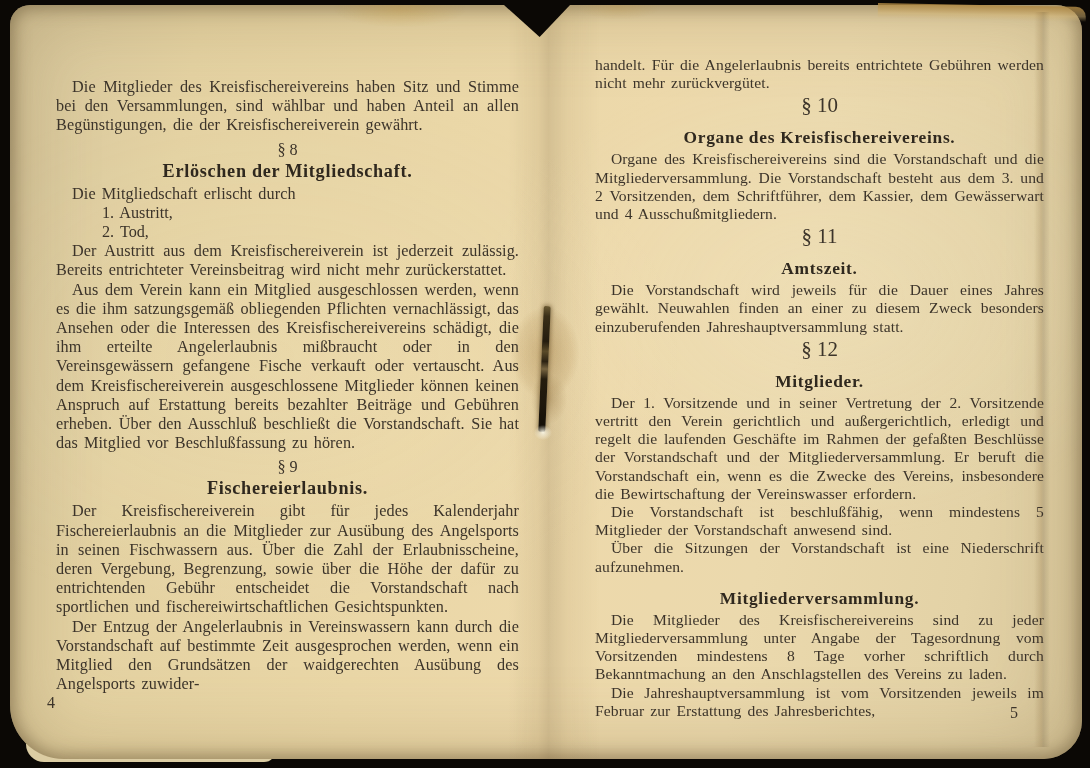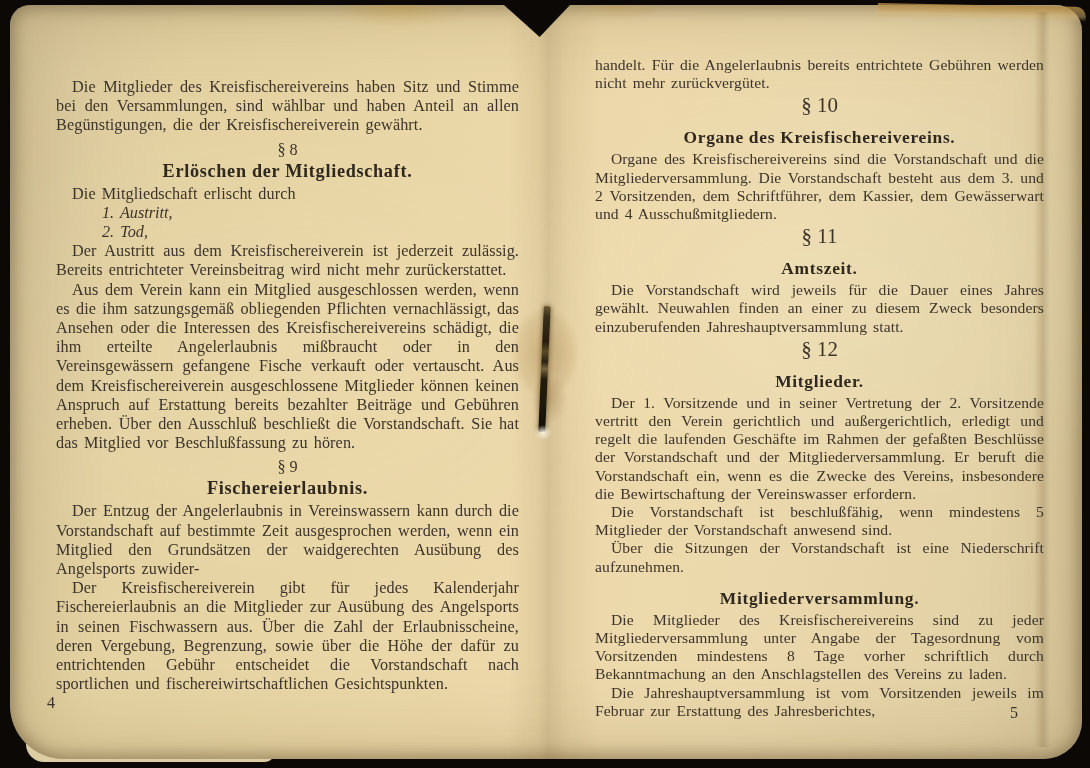--- a/index.html
+++ b/index.html
@@ -71,21 +71,21 @@
   .secnum{
     text-align:center;font-size:16.2px;line-height:19px;margin:5px 0 1px;
   }
   .sectitle{
     text-align:center;font-weight:700;color:#2f281e;
     font-size:18.2px;line-height:20px;letter-spacing:0.7px;margin:0 0 4px;
   }
   .page-right .secnum{font-size:21px;margin:4px 0 1px;}
   .page-right .sectitle{font-size:17.4px;margin:12px 0 3px;}
   .list{margin:0 0 0 46px;}
-  .list-item{font-size:16.2px;line-height:19.2px;word-spacing:2px;font-style:italic;}
+  .list-item{font-size:16.2px;line-height:19.2px;word-spacing:2px;}
   .pagenum{position:absolute;z-index:4;font-size:16px;color:#3c342a;}
   .pagenum-left{left:47px;top:694px;}
   .pagenum-right{left:1010px;top:704px;}
 </style>
 </head>
 <body>
 
 <div class="under-page"></div>
 <div class="paper"></div>
 <div class="stains"></div>
@@ -98,22 +98,22 @@
   <div class="sectitle">Erlöschen der Mitgliedschaft.</div>
   <p class="para">Die Mitgliedschaft erlischt durch</p>
   <div class="list">
     <div class="list-item">1. Austritt,</div>
     <div class="list-item">2. Tod,</div>
   </div>
   <p class="para">Der Austritt aus dem Kreisfischereiverein ist jederzeit zulässig. Bereits entrichteter Vereinsbeitrag wird nicht mehr zurückerstattet.</p>
   <p class="para">Aus dem Verein kann ein Mitglied ausgeschlossen werden, wenn es die ihm satzungsgemäß obliegenden Pflichten vernachlässigt, das Ansehen oder die Interessen des Kreisfischereivereins schädigt, die ihm erteilte Angelerlaubnis mißbraucht oder in den Vereinsgewässern gefangene Fische verkauft oder vertauscht. Aus dem Kreisfischereiverein ausgeschlossene Mitglieder können keinen Anspruch auf Erstattung bereits bezahlter Beiträge und Gebühren erheben. Über den Ausschluß beschließt die Vorstandschaft. Sie hat das Mitglied vor Beschlußfassung zu hören.</p>
   <div class="secnum">§ 9</div>
   <div class="sectitle">Fischereierlaubnis.</div>
+  <p class="para">Der Kreisfischereiverein gibt für jedes Kalenderjahr Fischereierlaubnis an die Mitglieder zur Ausübung des Angelsports in seinen Fischwassern aus. Über die Zahl der Erlaubnisscheine, deren Vergebung, Begrenzung, sowie über die Höhe der dafür zu entrichtenden Gebühr entscheidet die Vorstandschaft nach sportlichen und fischereiwirtschaftlichen Gesichtspunkten.</p>
   <p class="para">Der Entzug der Angelerlaubnis in Vereinswassern kann durch die Vorstandschaft auf bestimmte Zeit ausgesprochen werden, wenn ein Mitglied den Grundsätzen der waidgerechten Ausübung des Angelsports zuwider-</p>
-  <p class="para">Der Kreisfischereiverein gibt für jedes Kalenderjahr Fischereierlaubnis an die Mitglieder zur Ausübung des Angelsports in seinen Fischwassern aus. Über die Zahl der Erlaubnisscheine, deren Vergebung, Begrenzung, sowie über die Höhe der dafür zu entrichtenden Gebühr entscheidet die Vorstandschaft nach sportlichen und fischereiwirtschaftlichen Gesichtspunkten.</p>
 </div>
 
 <div class="page page-right">
   <p class="para noindent">handelt. Für die Angelerlaubnis bereits entrichtete Gebühren werden nicht mehr zurückvergütet.</p>
   <div class="secnum">§ 10</div>
   <div class="sectitle">Organe des Kreisfischereivereins.</div>
   <p class="para">Organe des Kreisfischereivereins sind die Vorstandschaft und die Mitgliederversammlung. Die Vorstandschaft besteht aus dem 3. und 2 Vorsitzenden, dem Schriftführer, dem Kassier, dem Gewässerwart und 4 Ausschußmitgliedern.</p>
   <div class="secnum">§ 11</div>
   <div class="sectitle">Amtszeit.</div>
   <p class="para">Die Vorstandschaft wird jeweils für die Dauer eines Jahres gewählt. Neuwahlen finden an einer zu diesem Zweck besonders einzuberufenden Jahreshauptversammlung statt.</p>

